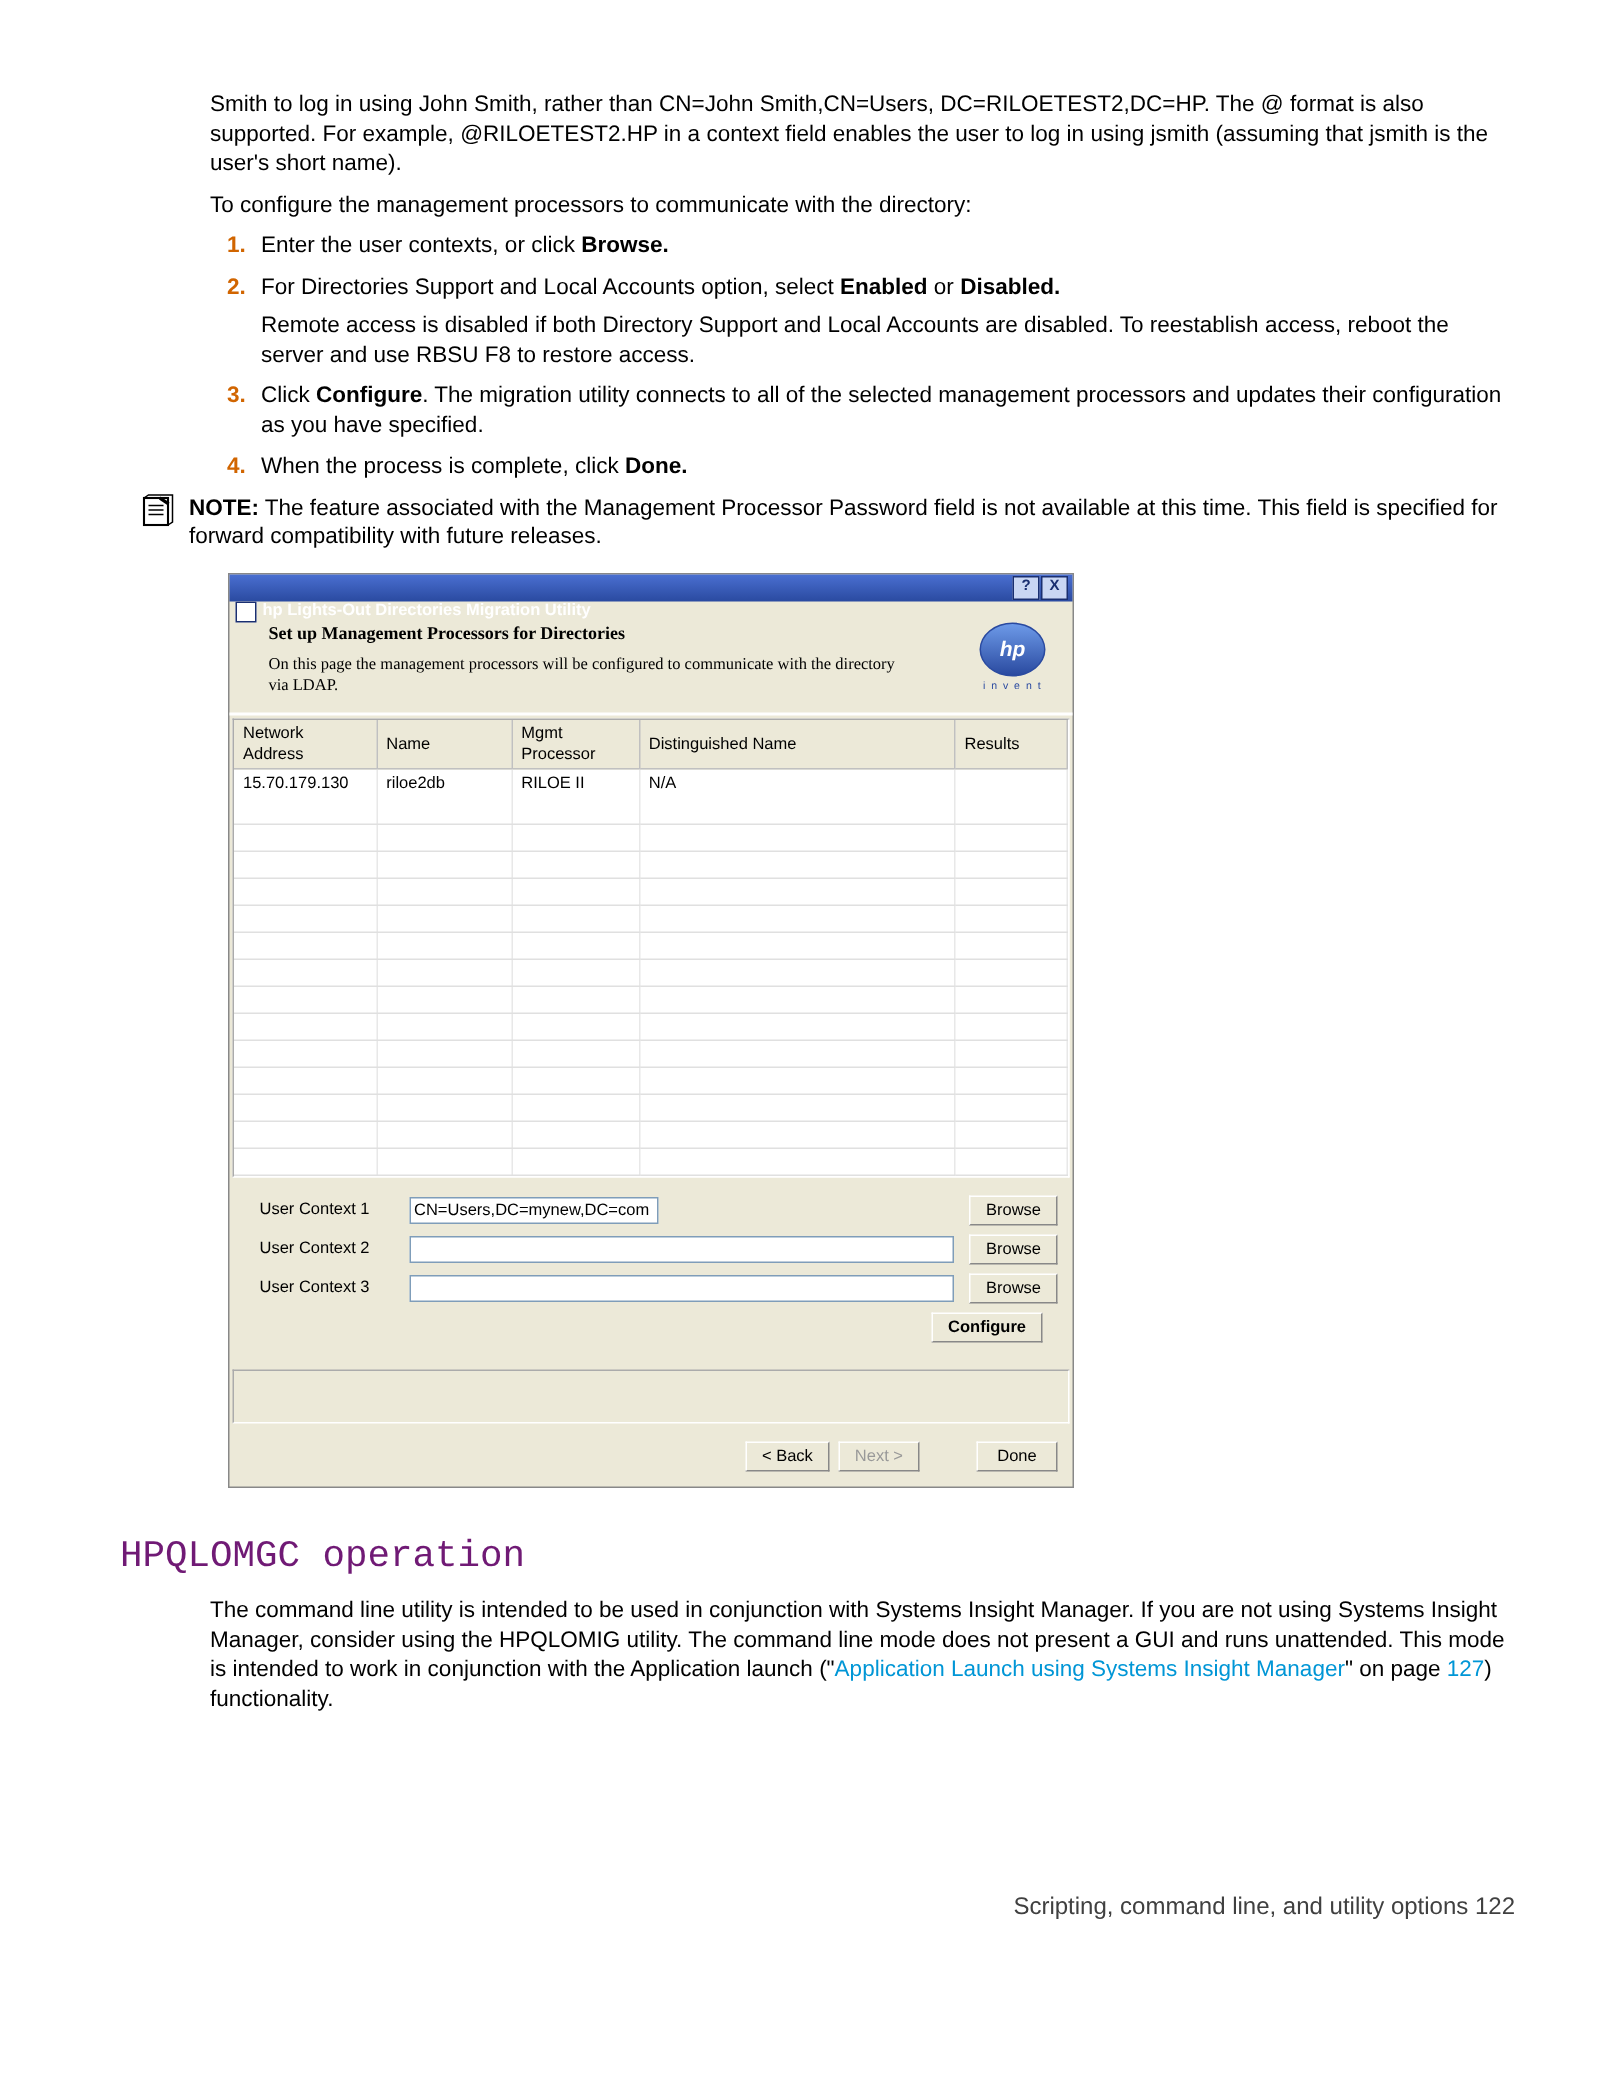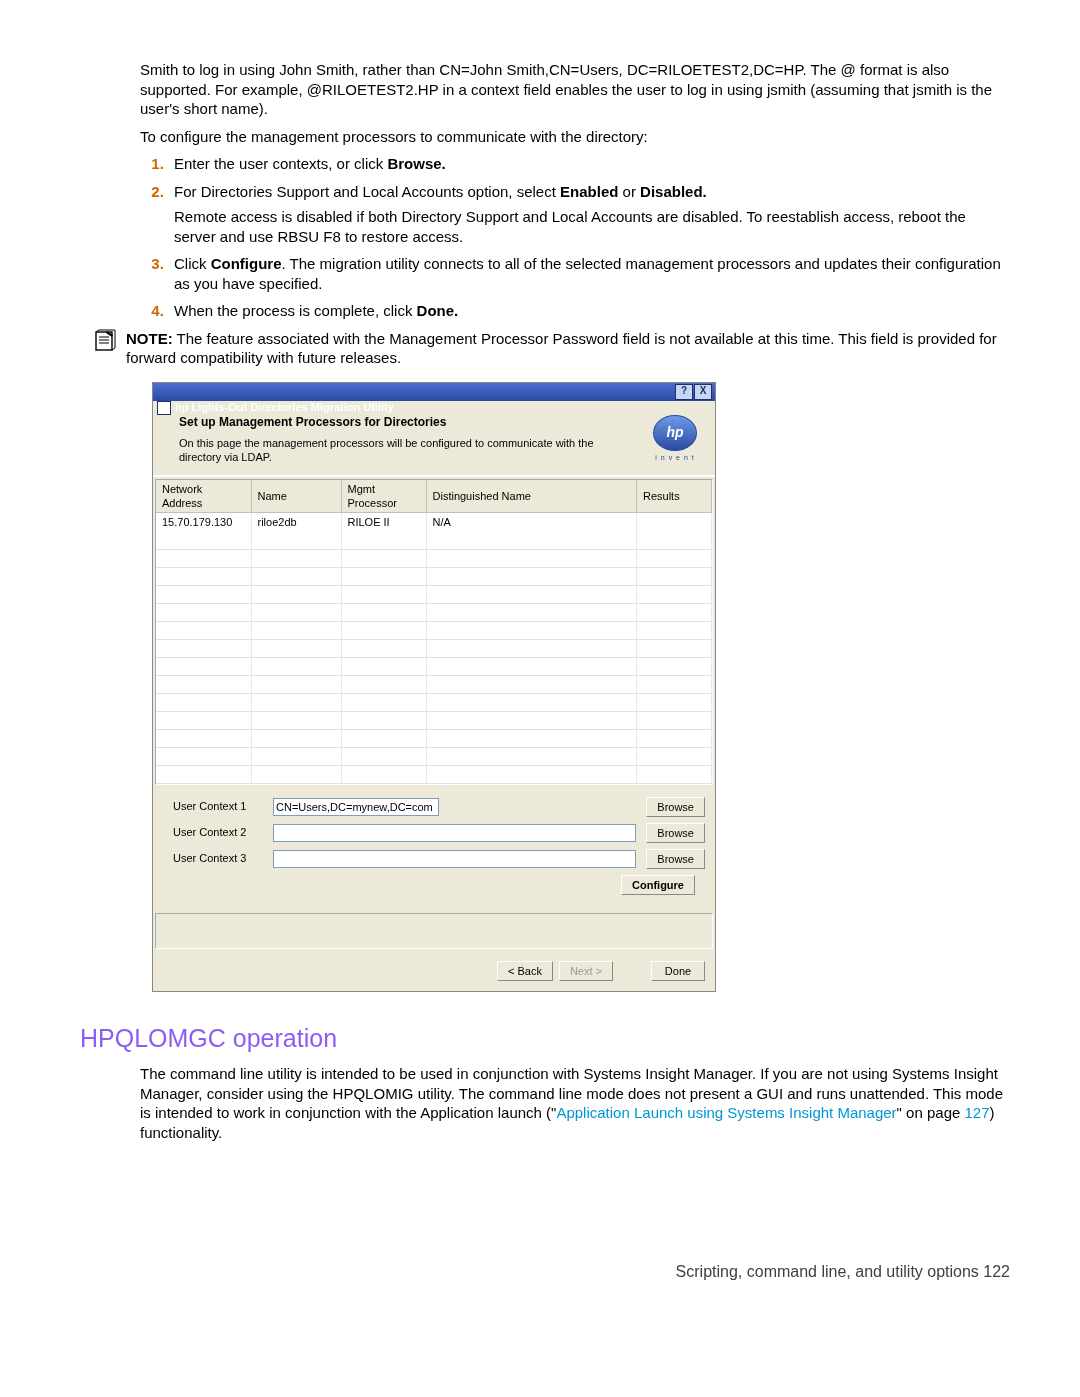--- a/index.html
+++ b/index.html
@@ -79,21 +79,21 @@
     width:16px;height:14px;background:#c9d6f3;border:1px solid #1a2f70;
     font-size:10px;line-height:12px;text-align:center;color:#1a2f70;font-weight:bold;
   }
   .header-area {
     padding: 14px 18px 10px 26px;
     display:flex;
     justify-content:space-between;
     align-items:flex-start;
     border-bottom: 2px solid #fff;
   }
-  .header-area .htxt { max-width: 430px;}
+  .header-area .htxt { max-width: 430px; font-family: Liberation Serif, serif;}
   .header-area .htxt .h1 { font-weight:bold; font-size:12px; margin-bottom:6px;}
   .hp-logo {
     width:42px;height:34px;border:1px solid #2a4aa0;border-radius:50%;
     background: linear-gradient(#6d9ae8,#2a4aa0);
     display:flex;align-items:center;justify-content:center;color:#fff;font-style:italic;font-weight:bold;font-size:14px;
     position:relative;
   }
   .hp-sub {font-size:7px;letter-spacing:1px;color:#2a4aa0;text-align:center;margin-top:2px;}
   .grid {
     border: 1px inset #fff;
@@ -135,24 +135,24 @@
   .conf-row { text-align:right; padding-right:10px; margin:4px 0 10px 0;}
   .sunken {
     border: 1px inset #fff; height:34px; margin:2px;
   }
   .nav-row {
     display:flex; justify-content:flex-end; gap:6px;
     padding: 10px 10px 10px 10px;
   }
   .nav-row .spacer { width: 26px;}
   h2.section {
-    font-family: Liberation Sans, sans-serif;
+    font-family: Liberation Mono, monospace;
     font-weight: normal;
     font-size: 25px;
-    color: #8b5cf6;
+    color: #701a75;
     margin: 28px 0 10px 0;
   }
   .para2 {
     margin: 0 0 8px 60px;
   }
   .link { color:#0096d6;}
   .footer {
     text-align:right;
     font-size:16px;
     margin-top: 120px;
@@ -187,21 +187,21 @@
     <svg width="24" height="24" viewBox="0 0 24 24">
       <rect x="3" y="3" width="16" height="18" fill="none" stroke="#000" stroke-width="1.4"></rect>
       <path d="M3 3 l3 -2 h16 v18 l-3 2" fill="none" stroke="#000" stroke-width="1"></path>
       <line x1="6" y1="8" x2="16" y2="8" stroke="#000"></line>
       <line x1="6" y1="11" x2="16" y2="11" stroke="#000"></line>
       <line x1="6" y1="14" x2="16" y2="14" stroke="#000"></line>
       <path d="M14 2 l6 4 -1 2 -6 -4 z" fill="#000"></path>
     </svg>
   </div>
   <div class="note-text">
-    <span class="bold">NOTE:</span><span>  The feature associated with the Management Processor Password field is not available at this time. This field is provided for forward compatibility with future releases.</span>
+    <span class="bold">NOTE:</span><span>  The feature associated with the Management Processor Password field is not available at this time. This field is specified for forward compatibility with future releases.</span>
   </div>
 </div>
 
 <div class="win">
   <div class="titlebar">
     <div class="tb-left">
       <span class="tb-icon"></span>
       <span>hp Lights-Out Directories Migration Utility</span>
     </div>
     <div class="tb-btns">

